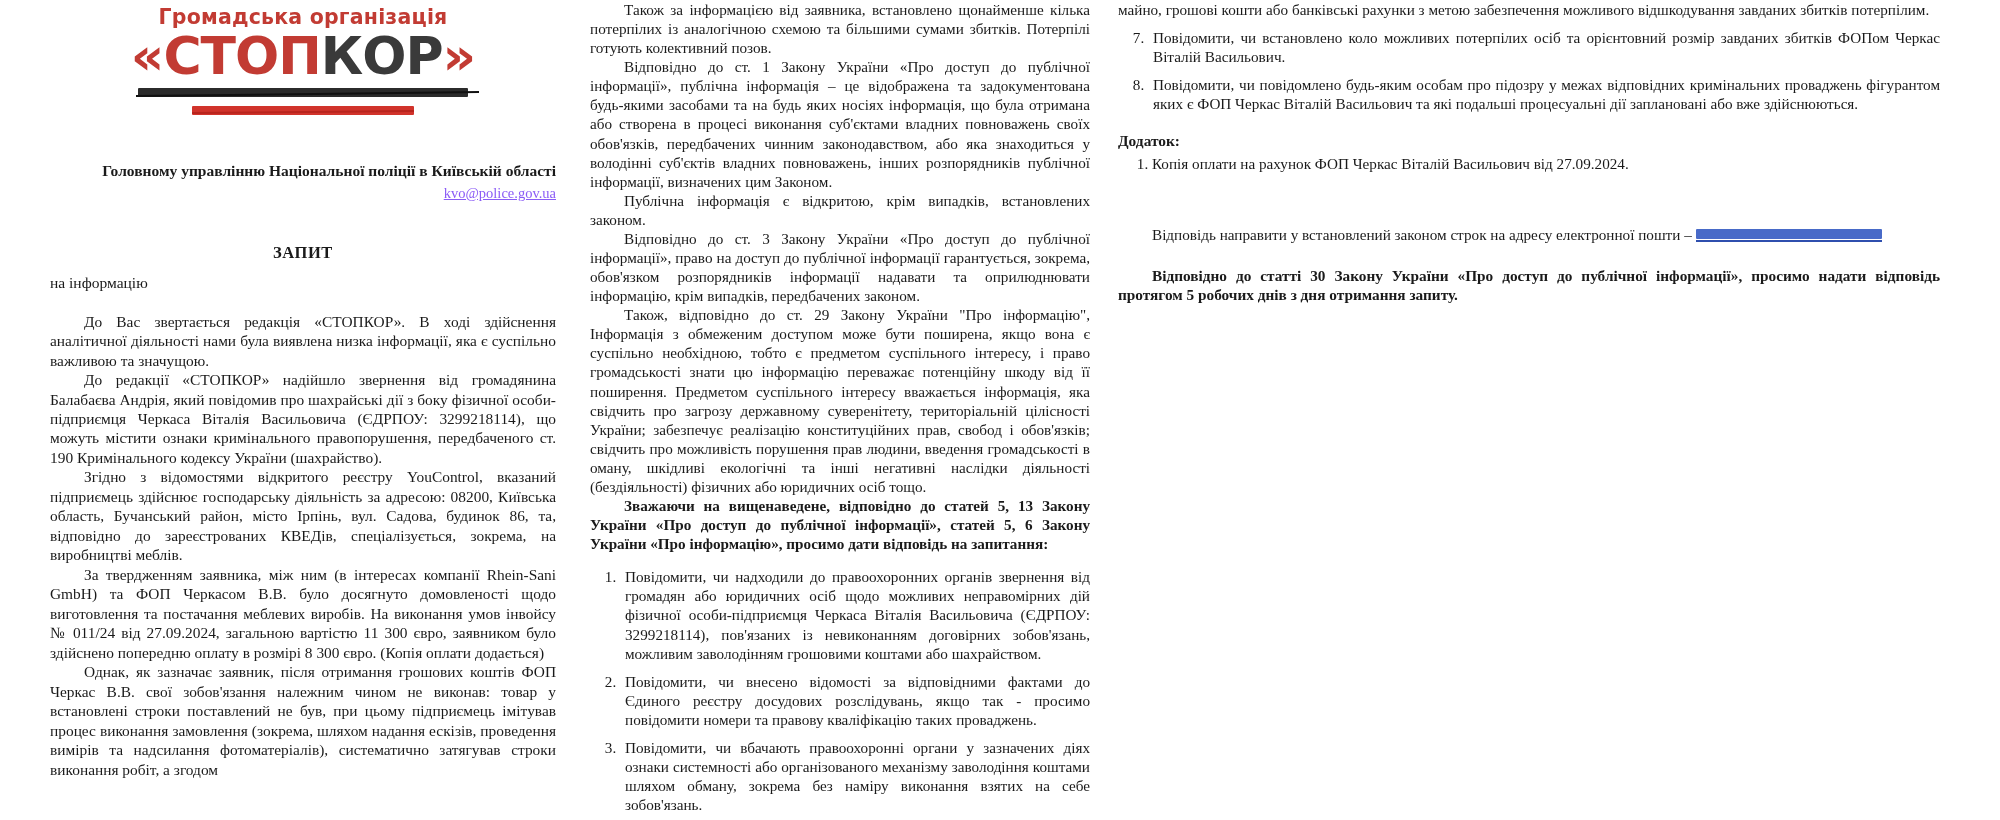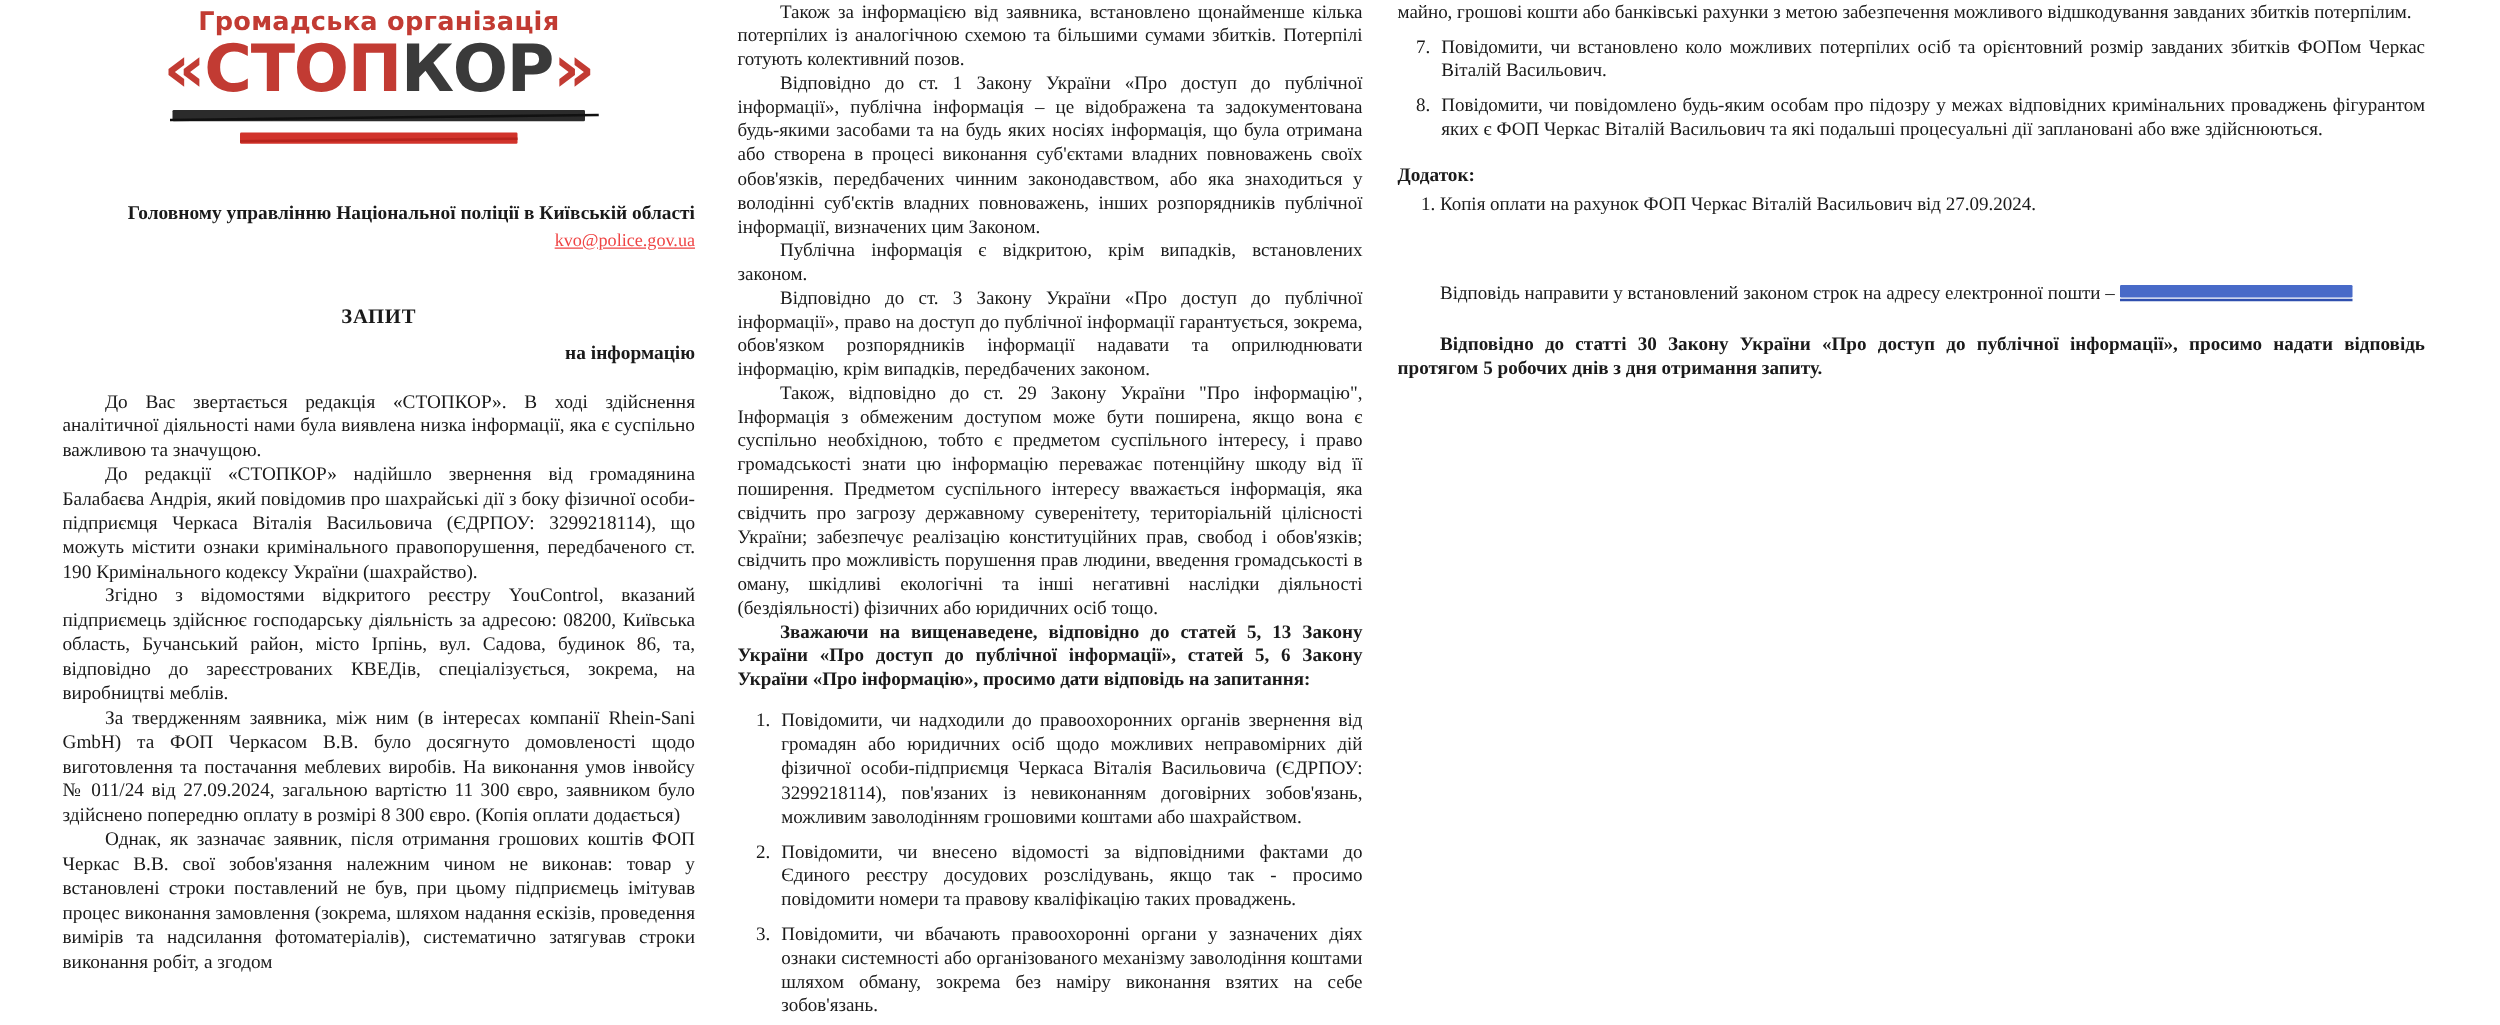--- a/index.html
+++ b/index.html
@@ -129,36 +129,36 @@
     margin-top: 42px;
     text-align: right;
     font-size: 15.5px;
     font-weight: bold;
     line-height: 1.3;
   }
   .addressee-mail {
     display: block;
     margin-top: 3px;
     font-weight: normal;
-    color: #ef4444;
+    color: #8b5cf6;
     font-size: 14.5px;
   }
 
   
   .doc-title {
     margin-top: 40px;
     text-align: center;
     font-weight: bold;
     font-size: 16.5px;
     letter-spacing: 0.6px;
   }
   .doc-subtitle {
     margin-top: 11px;
-    text-align: right;
-    font-weight: bold;
+    text-align: left;
+    font-weight: normal;
     font-size: 15.5px;
   }
 
   
   p.body {
     margin: 0;
     text-indent: 34px;
     text-align: justify;
     font-size: 15.4px;
     line-height: 1.265;

